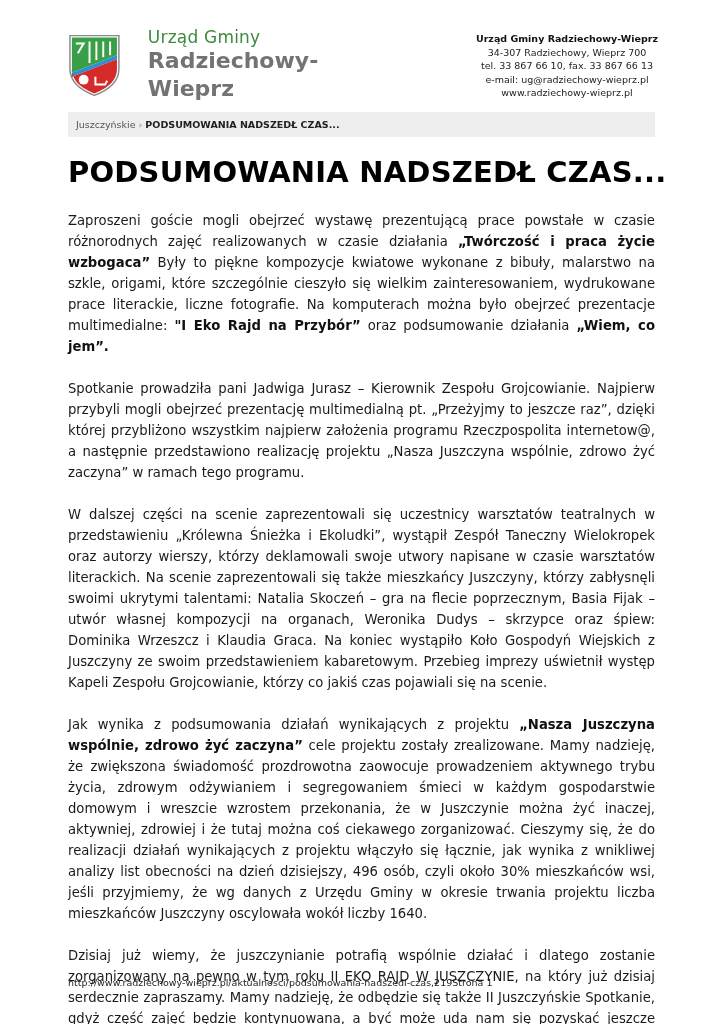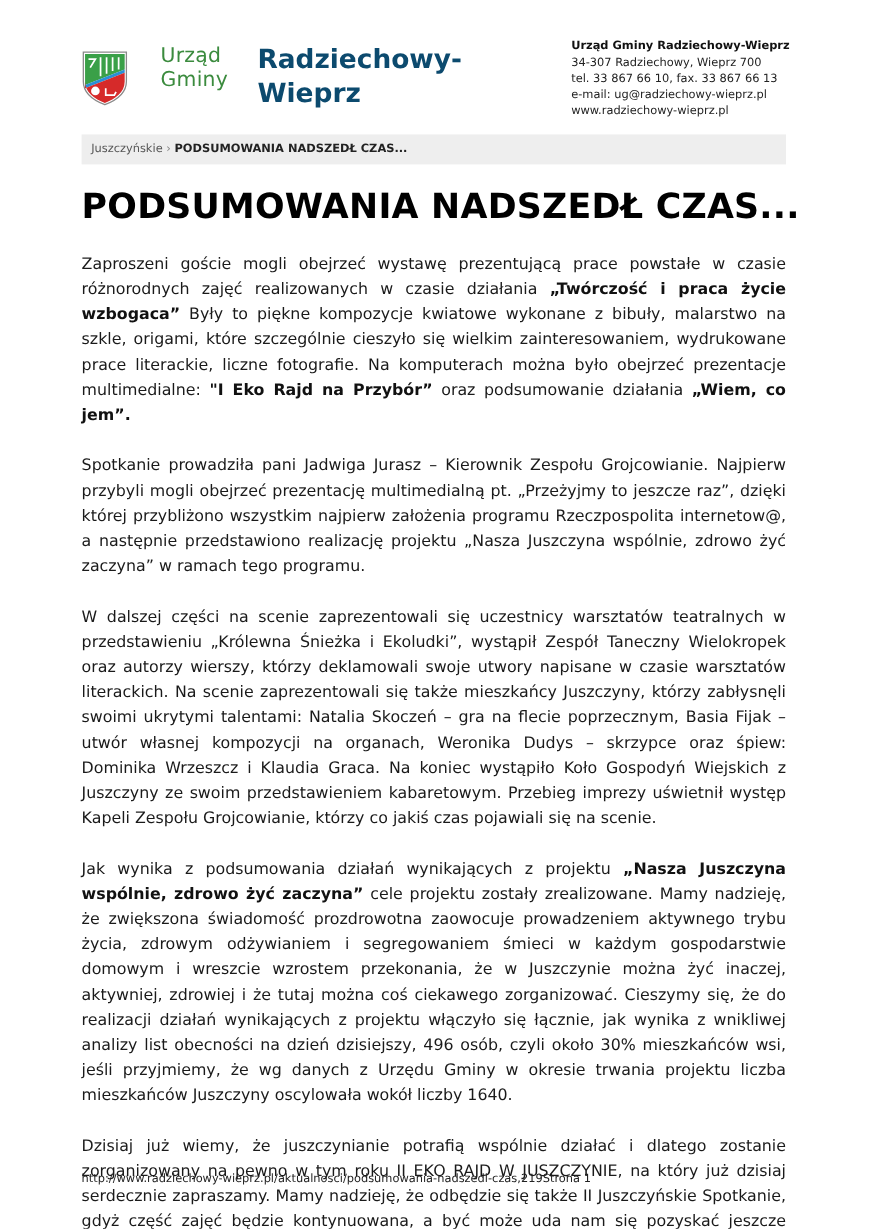--- a/index.html
+++ b/index.html
@@ -1,23 +1,23 @@
 <!DOCTYPE html>
 <html><head>
 <meta charset="utf-8">
 <style>
   html, body { margin: 0; padding: 0; background: #ffffff; }
   body { width: 725px; height: 1024px; position: relative; overflow: hidden; font-family: "DejaVu Sans", sans-serif; color: #111; }
   .header { position: absolute; left: 68px; top: 32px; width: 590px; height: 72px; }
   .logo { position: absolute; left: 0; top: 0; width: 330px; height: 66px; display: flex; align-items: center; }
   .crest { width: 54px; height: 64px; margin-right: 14px; }
-  .logo-text { display: flex; flex-direction: row; margin-left: 13px; }
+  .logo-text { display: flex; flex-direction: column; margin-left: 13px; }
   .logo-line1 { font-family: "DejaVu Sans", sans-serif; font-size: 17px; color: #3b8b3e; letter-spacing: 0.2px; line-height: 20px; }
-  .logo-line2 { font-family: "DejaVu Sans", sans-serif; font-weight: bold; font-size: 22px; color: #0c4a6e; line-height: 28px; }
-  .contact { position: absolute; right: 0; top: 0; text-align: left; font-size: 9.5px; line-height: 13.5px; color: #222; }
+  .logo-line2 { font-family: "DejaVu Sans", sans-serif; font-weight: bold; font-size: 22px; color: #737373; line-height: 28px; }
+  .contact { position: absolute; right: 0; top: 0; text-align: center; font-size: 9.5px; line-height: 13.5px; color: #222; }
   .contact .org { font-weight: bold; color: #111; }
   .breadcrumb { position: absolute; left: 68px; top: 112px; width: 587px; height: 25px; background: #eeeeee; font-size: 9.5px; line-height: 25px; color: #555; box-sizing: border-box; padding-left: 8px; }
   .breadcrumb .current { font-weight: bold; color: #222; }
   .breadcrumb .sep { color: #888; margin: 0 3px; }
   h1 { position: absolute; left: 68px; top: 152px; margin: 0; font-size: 29px; font-weight: bold; color: #000; letter-spacing: 0.2px; font-family: "DejaVu Sans", sans-serif; line-height: 40px; }
   .content { position: absolute; left: 68px; top: 206px; width: 587px; font-size: 13.2px; line-height: 21px; color: #1a1a1a; font-family: "DejaVu Sans", sans-serif; }
   .content p { margin: 4px 0 21px 0; text-align: justify; }
   .content b { font-weight: bold; color: #111; }
   .footer { position: absolute; left: 68px; top: 977px; width: 587px; font-size: 9.5px; color: #222; display: flex; justify-content: flex-start; }
 </style>

